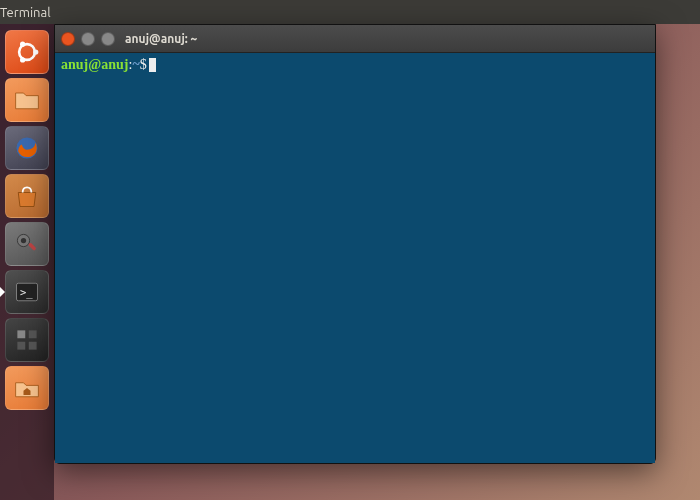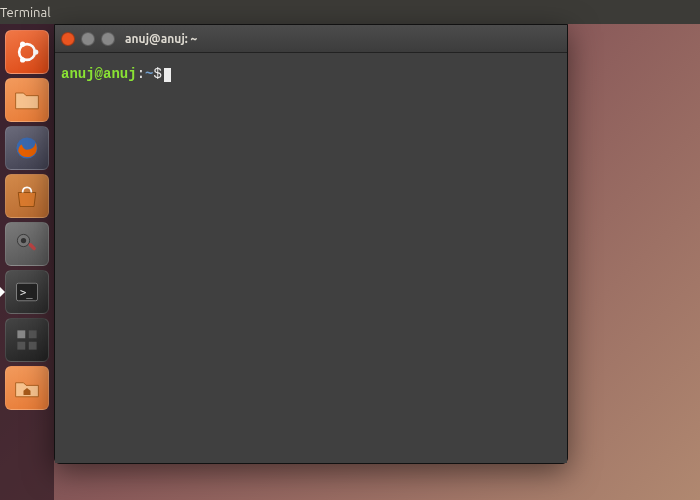--- a/index.html
+++ b/index.html
@@ -85,21 +85,21 @@
       width: 0;
       height: 0;
       border-left: 5px solid #fff;
       border-top: 5px solid transparent;
       border-bottom: 5px solid transparent;
     }
     .terminal-window {
       position: absolute;
       top: 24px;
       left: 54px;
-      width: 514px;
+      width: 602px;
       height: 440px;
       background: #2c001e;
       border: 1px solid #111;
       border-radius: 0 0 6px 6px;
       box-shadow: 0 8px 30px rgba(0,0,0,0.5);
       display: flex;
       flex-direction: column;
     }
     .titlebar {
       height: 28px;
@@ -121,23 +121,23 @@
     .win-btn.min { background: #888; }
     .win-btn.max { background: #888; }
     .titlebar-title {
       color: #dfdbd2;
       font-size: 12px;
       margin-left: 4px;
       font-weight: bold;
     }
     .terminal-body {
       flex: 1;
-      background: #404040;
-      padding: 13px 6px;
-      font-family: Liberation Mono, monospace;
+      background: #0c4a6e;
+      padding: 4px 6px;
+      font-family: Liberation Serif, serif;
       font-size: 14px;
       color: #eee;
       overflow: hidden;
     }
     .prompt-user { color: #8ae234; font-weight: bold; }
     .prompt-path { color: #729fcf; font-weight: bold; }
     .prompt-sep { color: #eee; }
     .cursor {
       display: inline-block;
       width: 7px;

